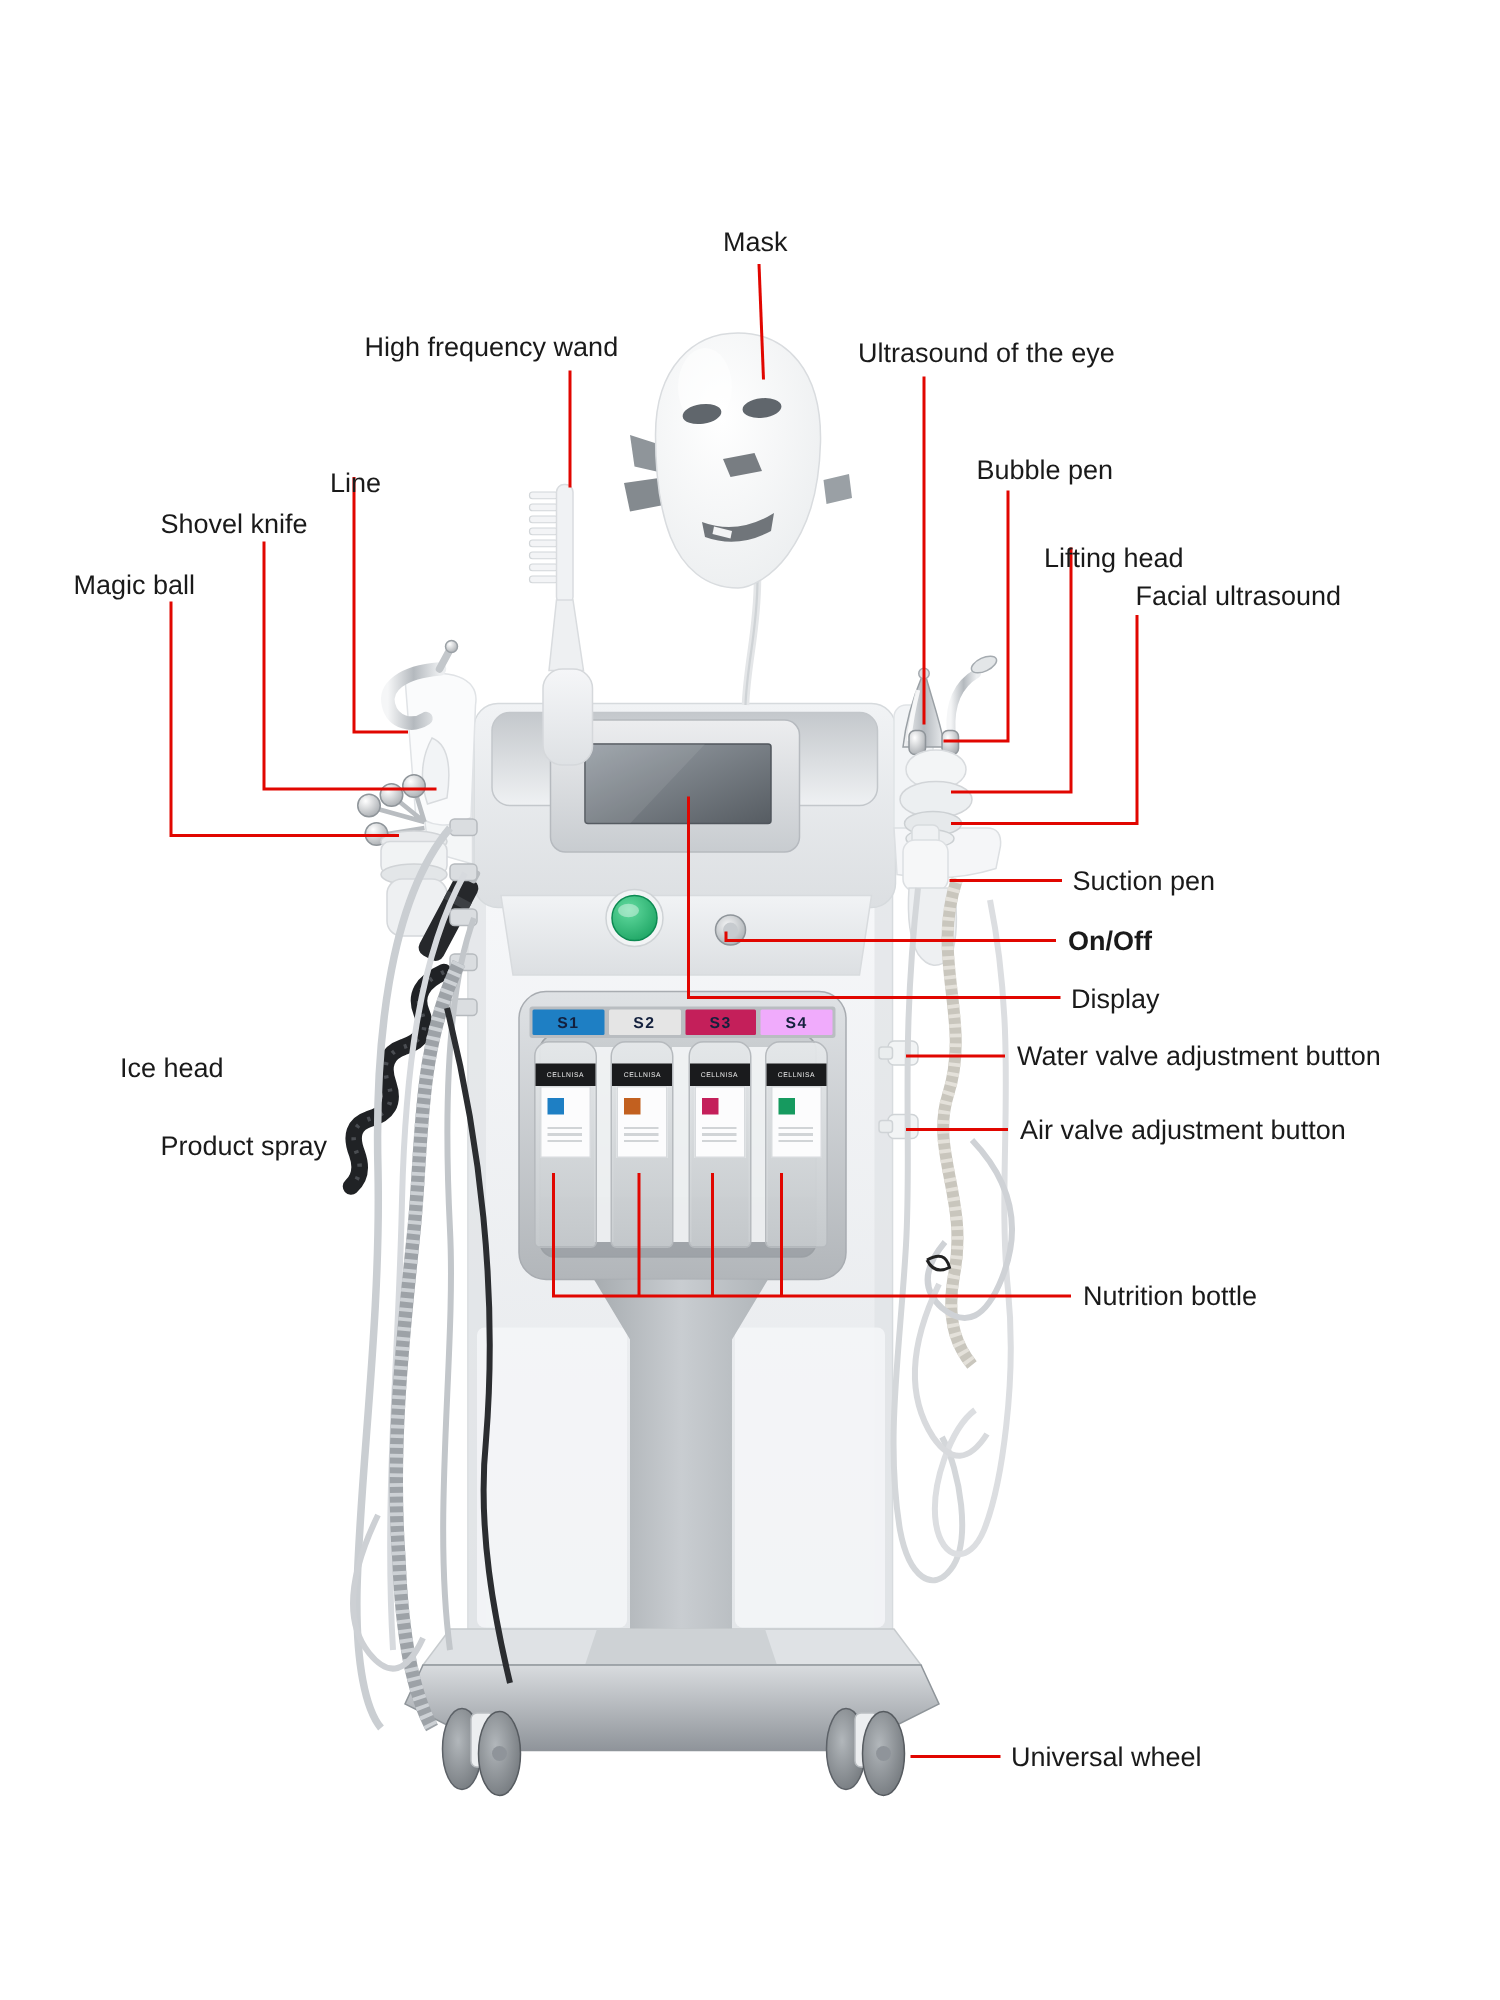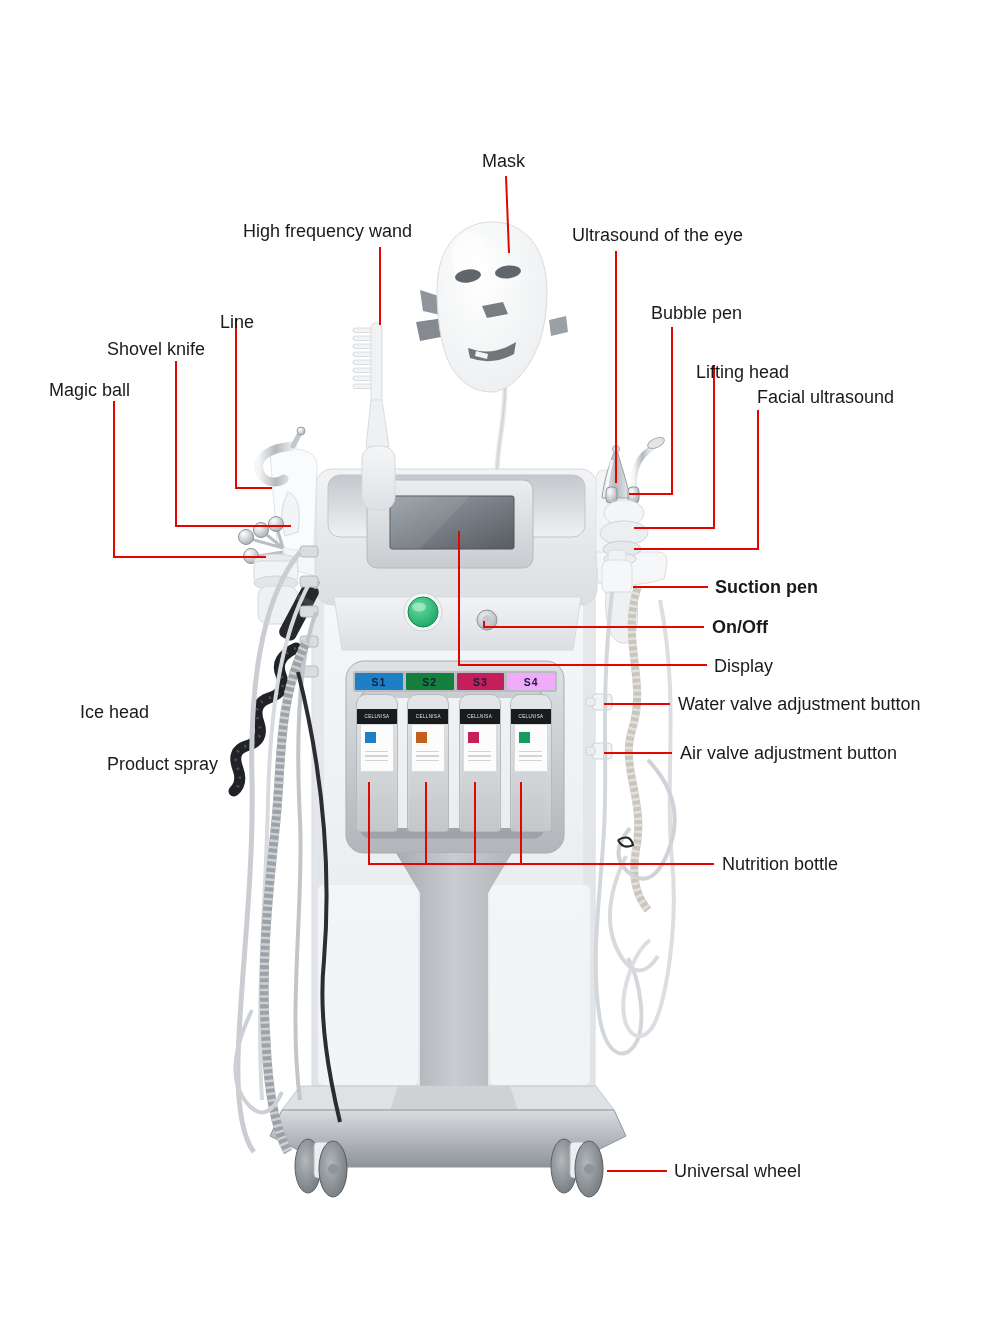--- a/index.html
+++ b/index.html
@@ -290,21 +290,21 @@
       <ellipse cx="468" cy="276" rx="13" ry="6.5" transform="rotate(-8 468 276)" fill="#60666c"></ellipse>
       <ellipse cx="508" cy="272" rx="13" ry="6.5" transform="rotate(-6 508 272)" fill="#60666c"></ellipse>
       <path d="M482 306 L503 302 L508 314 L487 318 Z" fill="#787d82"></path>
       <path d="M468 348 Q 492 357 516 342 L 514 354 Q 492 366 470 358 Z" fill="#70757a"></path>
       <path d="M476 351 l12 3 l-1 5 l-12 -3 Z" fill="#f2f3f4"></path>
     </g>
   </svg>
 
   <div class="strip">
     <div class="sseg" style="background-color: rgb(30, 127, 196);">S1</div>
-    <div class="sseg" style="background-color: #15803d;">S2</div>
+    <div class="sseg" style="background-color: #e5e5e5;">S2</div>
     <div class="sseg" style="background-color: rgb(196, 31, 90);">S3</div>
     <div class="sseg" style="background-color: #f0abfc;">S4</div>
   </div>
 
   <div class="bottles">
     <div class="bottle">
       <div class="bottle-band">CELLNISA</div>
       <div class="bottle-label">
         <span class="bottle-square" style="background-color: rgb(30, 127, 196);"></span>
       </div>
@@ -355,21 +355,21 @@
 
   <div class="lbl" style="left:482px;top:151px;">Mask</div>
   <div class="lbl" style="left:243px;top:221px;">High frequency wand</div>
   <div class="lbl" style="left:572px;top:225px;">Ultrasound of the eye</div>
   <div class="lbl" style="left:220px;top:296px;margin-top:16px;">Line</div>
   <div class="lbl" style="left:651px;top:303px;">Bubble pen</div>
   <div class="lbl" style="left:107px;top:339px;">Shovel knife</div>
   <div class="lbl" style="left:696px;top:342px;margin-top:20px;">Lifting head</div>
   <div class="lbl" style="left:49px;top:380px;">Magic ball</div>
   <div class="lbl" style="left:745px;top:387px;margin-left:12px;">Facial ultrasound</div>
-  <div class="lbl" style="left:715px;top:577px;font-weight:bold;">Suction pen</div>
+  <div class="lbl" style="left:715px;top:577px;">Suction pen</div>
   <div class="lbl" style="left:712px;top:617px;font-weight:bold;">On/Off</div>
   <div class="lbl" style="left:714px;top:656px;">Display</div>
   <div class="lbl" style="left:678px;top:694px;">Water valve adjustment button</div>
   <div class="lbl" style="left:680px;top:743px;">Air valve adjustment button</div>
   <div class="lbl" style="left:80px;top:702px;">Ice head</div>
   <div class="lbl" style="left:107px;top:754px;">Product spray</div>
   <div class="lbl" style="left:722px;top:854px;">Nutrition bottle</div>
   <div class="lbl" style="left:674px;top:1161px;">Universal wheel</div>
 
 </div>

